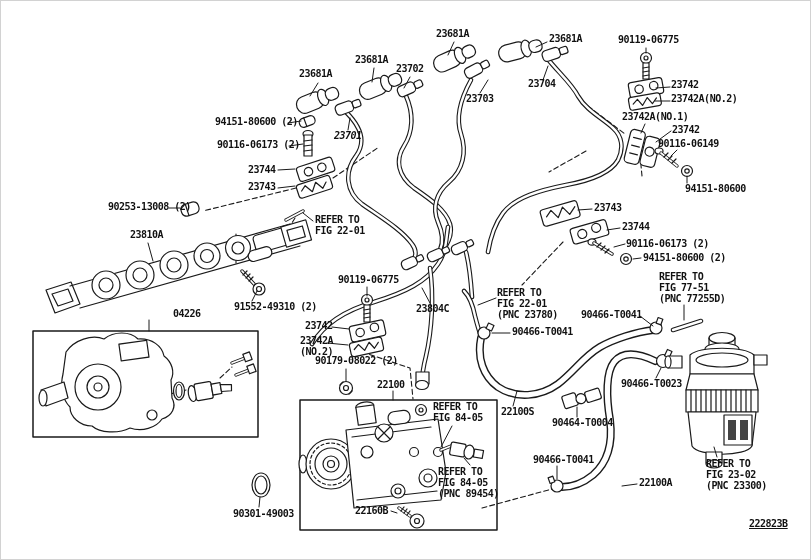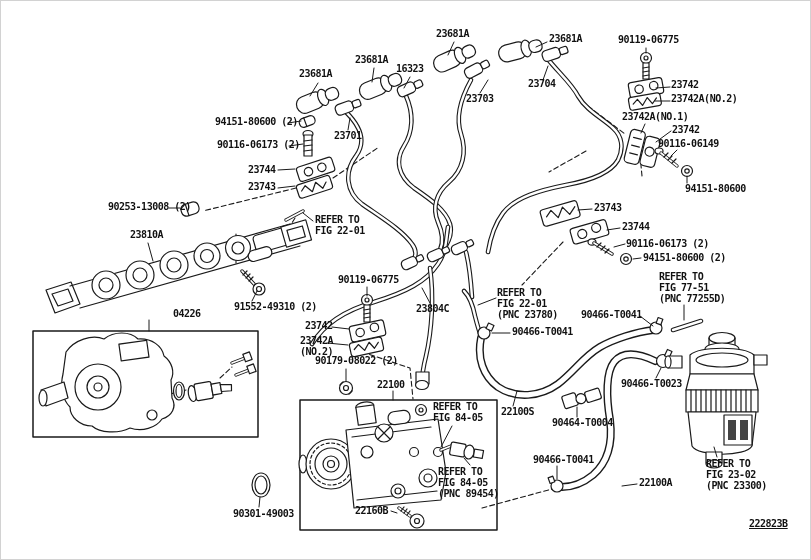--- a/index.html
+++ b/index.html
@@ -384,35 +384,35 @@
   <g class="ldr">
     <path d="M318,83 L310,96 M374,68 L372,82 M454,42 L448,55 M547,42 L536,47 M410,77 L404,88 M480,93 L488,80 M543,80 L548,66 M646,48 L646,53 M670,87 L656,88 M670,101 L655,101 M645,124 L641,133 M671,131 L656,142 M677,150 L671,156 M687,183 L687,176 M288,123 L301,121 M289,146 L303,144 M278,170 L295,169 M278,188 L295,186 M348,130 L350,118 M313,221 L303,213 M169,208 L180,208 M148,243 L153,261 M592,209 L578,210 M620,228 L607,230 M625,244 L614,247 M641,258 L633,259 M252,301 L257,291 M149,320 L149,331 M367,287 L367,296 M430,303 L422,288 M496,298 L478,305 M510,333 L492,333 M640,316 L653,326 M684,305 L684,320 M332,327 L349,329 M327,343 L348,345 M346,369 L346,381 M393,391 L393,400 M452,426 L441,447 M513,406 L517,391 M577,417 L577,407 M656,378 L661,368 M557,466 L557,479 M470,465 L464,458 M391,511 L397,513 M637,484 L622,486 M717,457 L714,447 M259,507 L260,497"></path>
   </g>
 </svg>
 
 <div id="labels-layer">
       <div class="plabel" style="left: 299px; top: 68px;">23681A</div>
       <div class="plabel" style="left: 355px; top: 54px;">23681A</div>
       <div class="plabel" style="left: 436px; top: 28px;">23681A</div>
       <div class="plabel" style="left: 549px; top: 33px;">23681A</div>
-      <div class="plabel" style="left: 396px; top: 63px;">16323</div>
+      <div class="plabel" style="left: 396px; top: 63px;">23702</div>
       <div class="plabel" style="left: 466px; top: 93px;">23703</div>
       <div class="plabel" style="left: 528px; top: 78px;">23704</div>
       <div class="plabel" style="left: 618px; top: 34px;">90119-06775</div>
       <div class="plabel" style="left: 671px; top: 79px;">23742</div>
       <div class="plabel" style="left: 671px; top: 93px; text-align: center;">23742A(NO.2)</div>
       <div class="plabel" style="left: 622px; top: 111px;">23742A(NO.1)</div>
       <div class="plabel" style="left: 672px; top: 124px;">23742</div>
       <div class="plabel" style="left: 658px; top: 138px;">90116-06149</div>
       <div class="plabel" style="left: 658px; top: 183px; margin-left: 27px;">94151-80600</div>
       <div class="plabel" style="left: 215px; top: 116px;">94151-80600 (2)</div>
       <div class="plabel" style="left: 217px; top: 139px;">90116-06173 (2)</div>
       <div class="plabel" style="left: 248px; top: 164px;">23744</div>
       <div class="plabel" style="left: 248px; top: 181px;">23743</div>
-      <div class="plabel" style="left: 334px; top: 130px;">23701</div>
+      <div class="plabel" style="left: 334px; top: 130px; font-style: italic;">23701</div>
       <div class="plabel" style="left: 315px; top: 214px;">REFER TO
 FIG 22-01</div>
       <div class="plabel" style="left: 108px; top: 201px;">90253-13008 (2)</div>
       <div class="plabel" style="left: 130px; top: 229px;">23810A</div>
       <div class="plabel" style="left: 594px; top: 202px;">23743</div>
       <div class="plabel" style="left: 622px; top: 221px;">23744</div>
       <div class="plabel" style="left: 626px; top: 238px;">90116-06173 (2)</div>
       <div class="plabel" style="left: 643px; top: 252px;">94151-80600 (2)</div>
       <div class="plabel" style="left: 234px; top: 301px;">91552-49310 (2)</div>
       <div class="plabel" style="left: 133px; top: 308px; margin-left: 40px;">04226</div>

